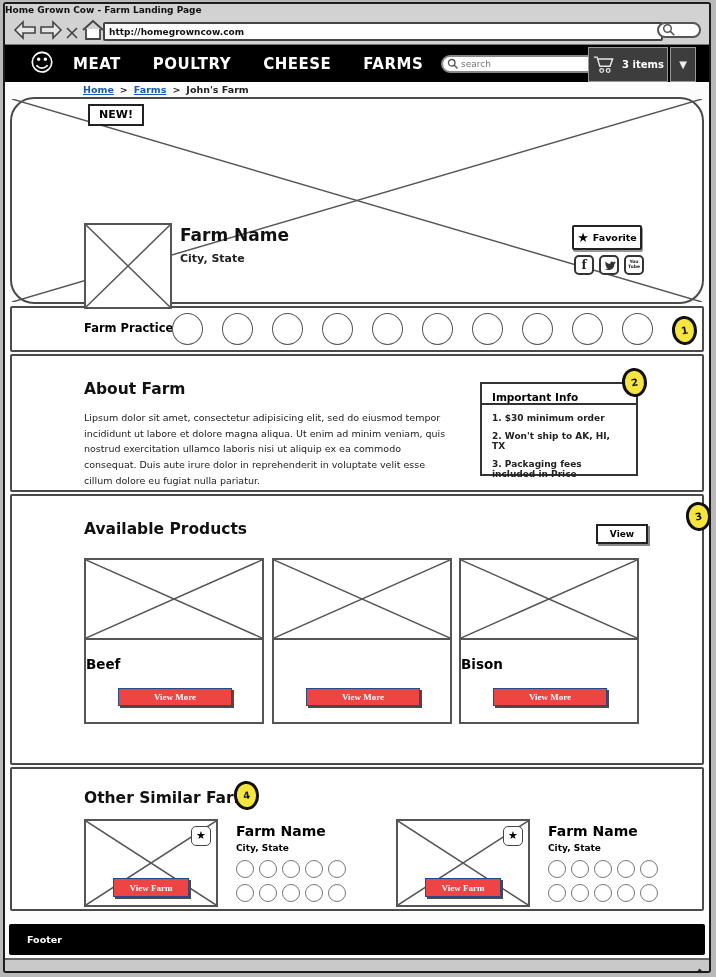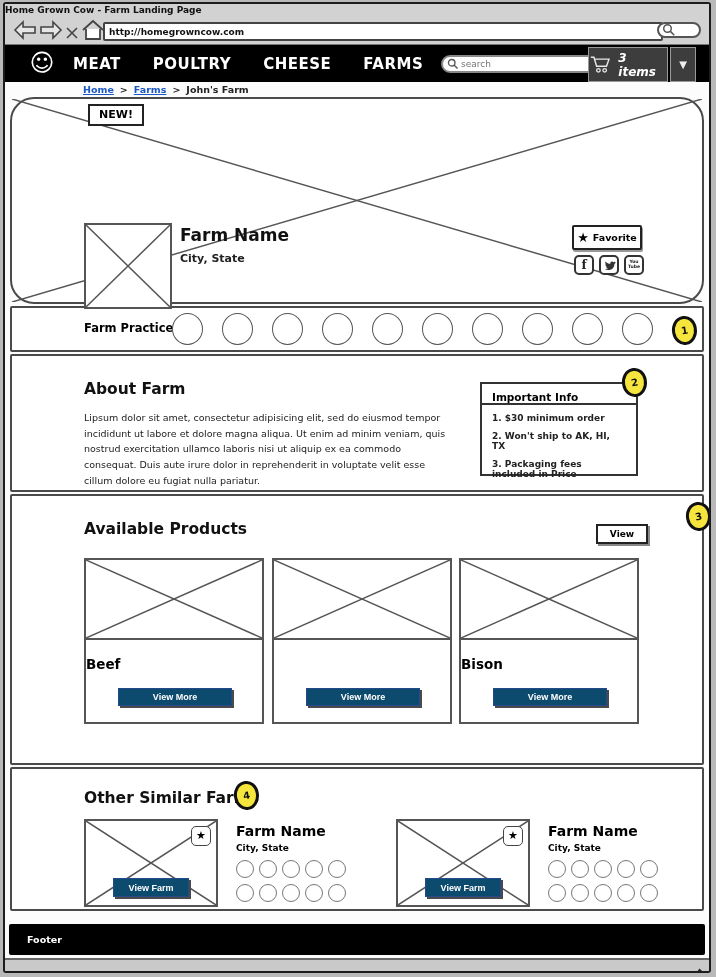--- a/index.html
+++ b/index.html
@@ -21,21 +21,21 @@
   .navbar{position:absolute;left:0;top:41px;right:0;height:37px;background:#000;}
   .logo{position:absolute;left:24px;top:5px;width:26px;height:26px;color:#fff;font-size:24px;line-height:26px;text-align:center;}
   .navlinks{position:absolute;left:68px;top:0;height:37px;display:flex;align-items:center;gap:32px;}
   .navlink{color:#fff;font-size:15px;font-weight:bold;letter-spacing:.5px;cursor:pointer;}
   .nav-search{position:absolute;left:388px;top:10px;width:158px;height:18px;border:2px solid #888;
             border-radius:10px;background:#fff;display:flex;align-items:center;padding-left:4px;box-sizing:border-box;margin-left:48px;}
   .nav-search input{border:none;outline:none;background:transparent;font-size:9px;width:120px;
             font-family:"DejaVu Sans",sans-serif;color:#444;}
   .cartbox{position:absolute;left:583px;top:2px;width:78px;height:33px;background:#3d3d3d;
             border:1px solid #999;display:flex;align-items:center;justify-content:center;gap:6px;cursor:pointer;}
-  .cart-count{color:#fff;font-size:12px;font-weight:bold;font-style:italic;}
+  .cart-count{color:#fff;font-size:10px;font-weight:bold;}
   .cart-drop{position:absolute;left:665px;top:2px;width:24px;height:33px;background:#3d3d3d;border:1px solid #999;
             color:#eee;font-size:10px;display:flex;align-items:center;justify-content:center;cursor:pointer;}
   
   .breadcrumb{position:absolute;left:0;top:78px;right:0;height:15px;background:#fcfcfc;
             font-size:9.5px;font-weight:bold;color:#222;display:flex;gap:6px;align-items:center;padding-left:78px;}
   .crumb-link{color:#1a56c4;text-decoration:underline;cursor:pointer;}
   
   .section{position:absolute;left:5px;width:690px;background:#fff;border:2px solid #4a4a4a;border-radius:2px;}
   .sec-hero{top:93px;height:203px;border-radius:24px;}
   .sec-practices{top:302px;height:42px;}
@@ -73,23 +73,23 @@
   .about-body{position:absolute;left:72px;top:54px;width:366px;font-size:9.5px;line-height:1.65;color:#222;}
   .infobox{position:absolute;left:468px;top:26px;width:154px;height:90px;border:2px solid #333;background:#fff;}
   .infobox-title{font-size:10.5px;font-weight:bold;padding:7px 10px 0;border-bottom:2px solid #333;}
   .infobox-item{font-size:9px;font-weight:bold;color:#222;padding:0 10px;margin-top:8px;}
   
   .view-btn{position:absolute;left:584px;top:28px;width:48px;height:16px;background:#fff;border:2px solid #222;
             box-shadow:2px 2px 0 #888;font-size:9px;font-weight:bold;text-align:center;line-height:16px;cursor:pointer;}
   .pcard{position:absolute;top:62px;width:176px;height:162px;border:2px solid #555;background:#fff;}
   .pcard-img{position:absolute;left:0;right:0;top:0;height:78px;border-bottom:2px solid #555;}
   .pcard-name{position:absolute;left:0;right:0;top:96px;text-align:left;font-size:13.5px;font-weight:bold;}
-  .blue-btn{background:#0c4a6e;border:1px solid #24498c;box-shadow:2px 2px 0 #4a4a4a;color:#fff;
+  .blue-btn{background:#ef4444;border:1px solid #24498c;box-shadow:2px 2px 0 #4a4a4a;color:#fff;
             font-size:9px;font-weight:bold;text-align:center;cursor:pointer;
-            display:flex;align-items:center;justify-content:center;font-family:Liberation Sans, sans-serif;}
+            display:flex;align-items:center;justify-content:center;font-family:Liberation Serif, serif;}
   .pcard-btn{position:absolute;left:32px;top:128px;width:112px;height:16px;}
   
   .scard-img{position:absolute;top:50px;width:130px;height:84px;border:2px solid #555;background:#fff;}
   .star-badge{position:absolute;right:5px;top:5px;width:18px;height:18px;background:#fff;border:1.5px solid #444;
             border-radius:5px;font-size:11px;text-align:center;line-height:17px;z-index:2;cursor:pointer;}
   .sview-btn{position:absolute;left:50%;transform:translateX(-50%);bottom:8px;width:74px;height:17px;z-index:2;}
   .scol{position:absolute;top:54px;}
   .scol-name{font-size:14px;font-weight:bold;}
   .scol-loc{font-size:9px;font-weight:bold;margin-top:4px;}
   .scircles{margin-top:7px;display:grid;grid-template-columns:repeat(5,17px);gap:6px;}

